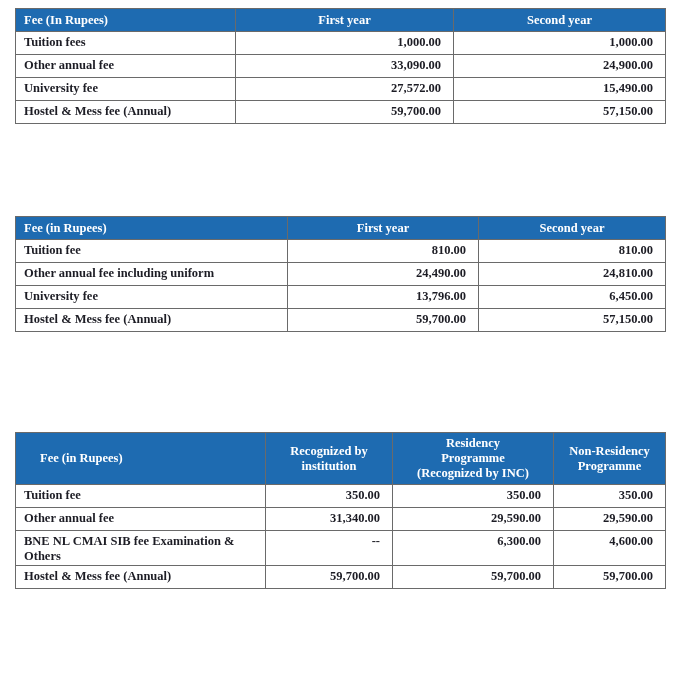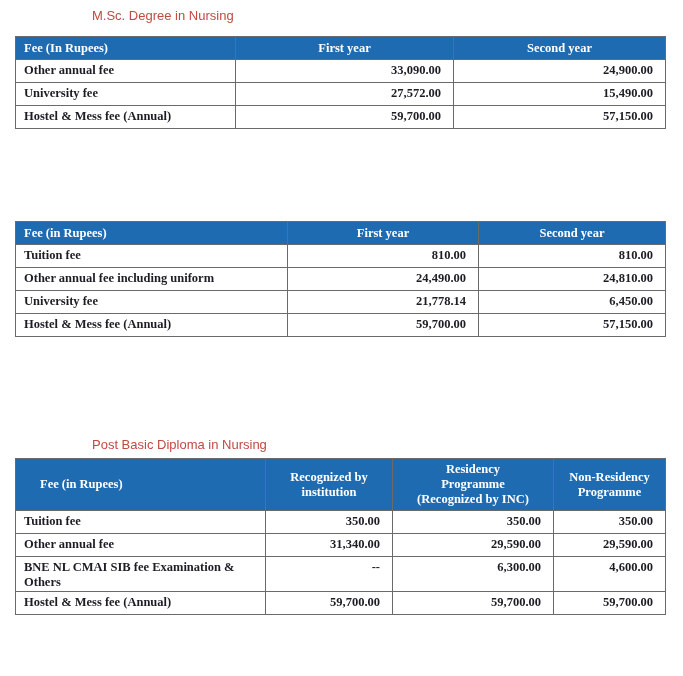--- a/index.html
+++ b/index.html
@@ -61,35 +61,39 @@
   }
   .fee-table td.label{text-align:left;padding-left:8px;padding-right:6px;}
   .fee-table td.value{text-align:right;padding-right:12px;}
 </style>
 </head>
 <body>
 
 <div class="page">
 
   <section class="table-section sec1">
-    <h2 class="section-title">M.Sc. Degree in Nursing</h2>
     <table class="fee-table" data-table="0">
       <colgroup>
         <col style="width:220px">
           <col style="width:218px">
           <col style="width:212px">
       </colgroup>
       <thead>
           <tr>
             <th>Fee (In Rupees)</th>
             <th>First year</th>
             <th>Second year</th>
           </tr>
         </thead>
       <tbody>
+          <tr>
+            <td class="label">Tuition fees</td>
+            <td class="value">1,000.00</td>
+            <td class="value">1,000.00</td>
+          </tr>
           <tr>
             <td class="label">Other annual fee</td>
             <td class="value">33,090.00</td>
             <td class="value">24,900.00</td>
           </tr>
           <tr>
             <td class="label">University fee</td>
             <td class="value">27,572.00</td>
             <td class="value">15,490.00</td>
           </tr>
@@ -122,34 +126,33 @@
             <td class="value">810.00</td>
             <td class="value">810.00</td>
           </tr>
           <tr>
             <td class="label">Other annual fee including uniform</td>
             <td class="value">24,490.00</td>
             <td class="value">24,810.00</td>
           </tr>
           <tr>
             <td class="label">University fee</td>
-            <td class="value">21,778.14</td>
+            <td class="value">13,796.00</td>
             <td class="value">6,450.00</td>
           </tr>
           <tr>
             <td class="label">Hostel &amp; Mess fee (Annual)</td>
             <td class="value">59,700.00</td>
             <td class="value">57,150.00</td>
           </tr>
         </tbody>
     </table>
   </section>
 
   <section class="table-section sec3">
-    <h2 class="section-title">Post Basic Diploma in Nursing</h2>
     <table class="fee-table" data-table="2">
       <colgroup>
         <col style="width:250px">
           <col style="width:127px">
           <col style="width:161px">
           <col style="width:112px">
       </colgroup>
       <thead>
           <tr>
             <th>Fee (in Rupees)</th>

